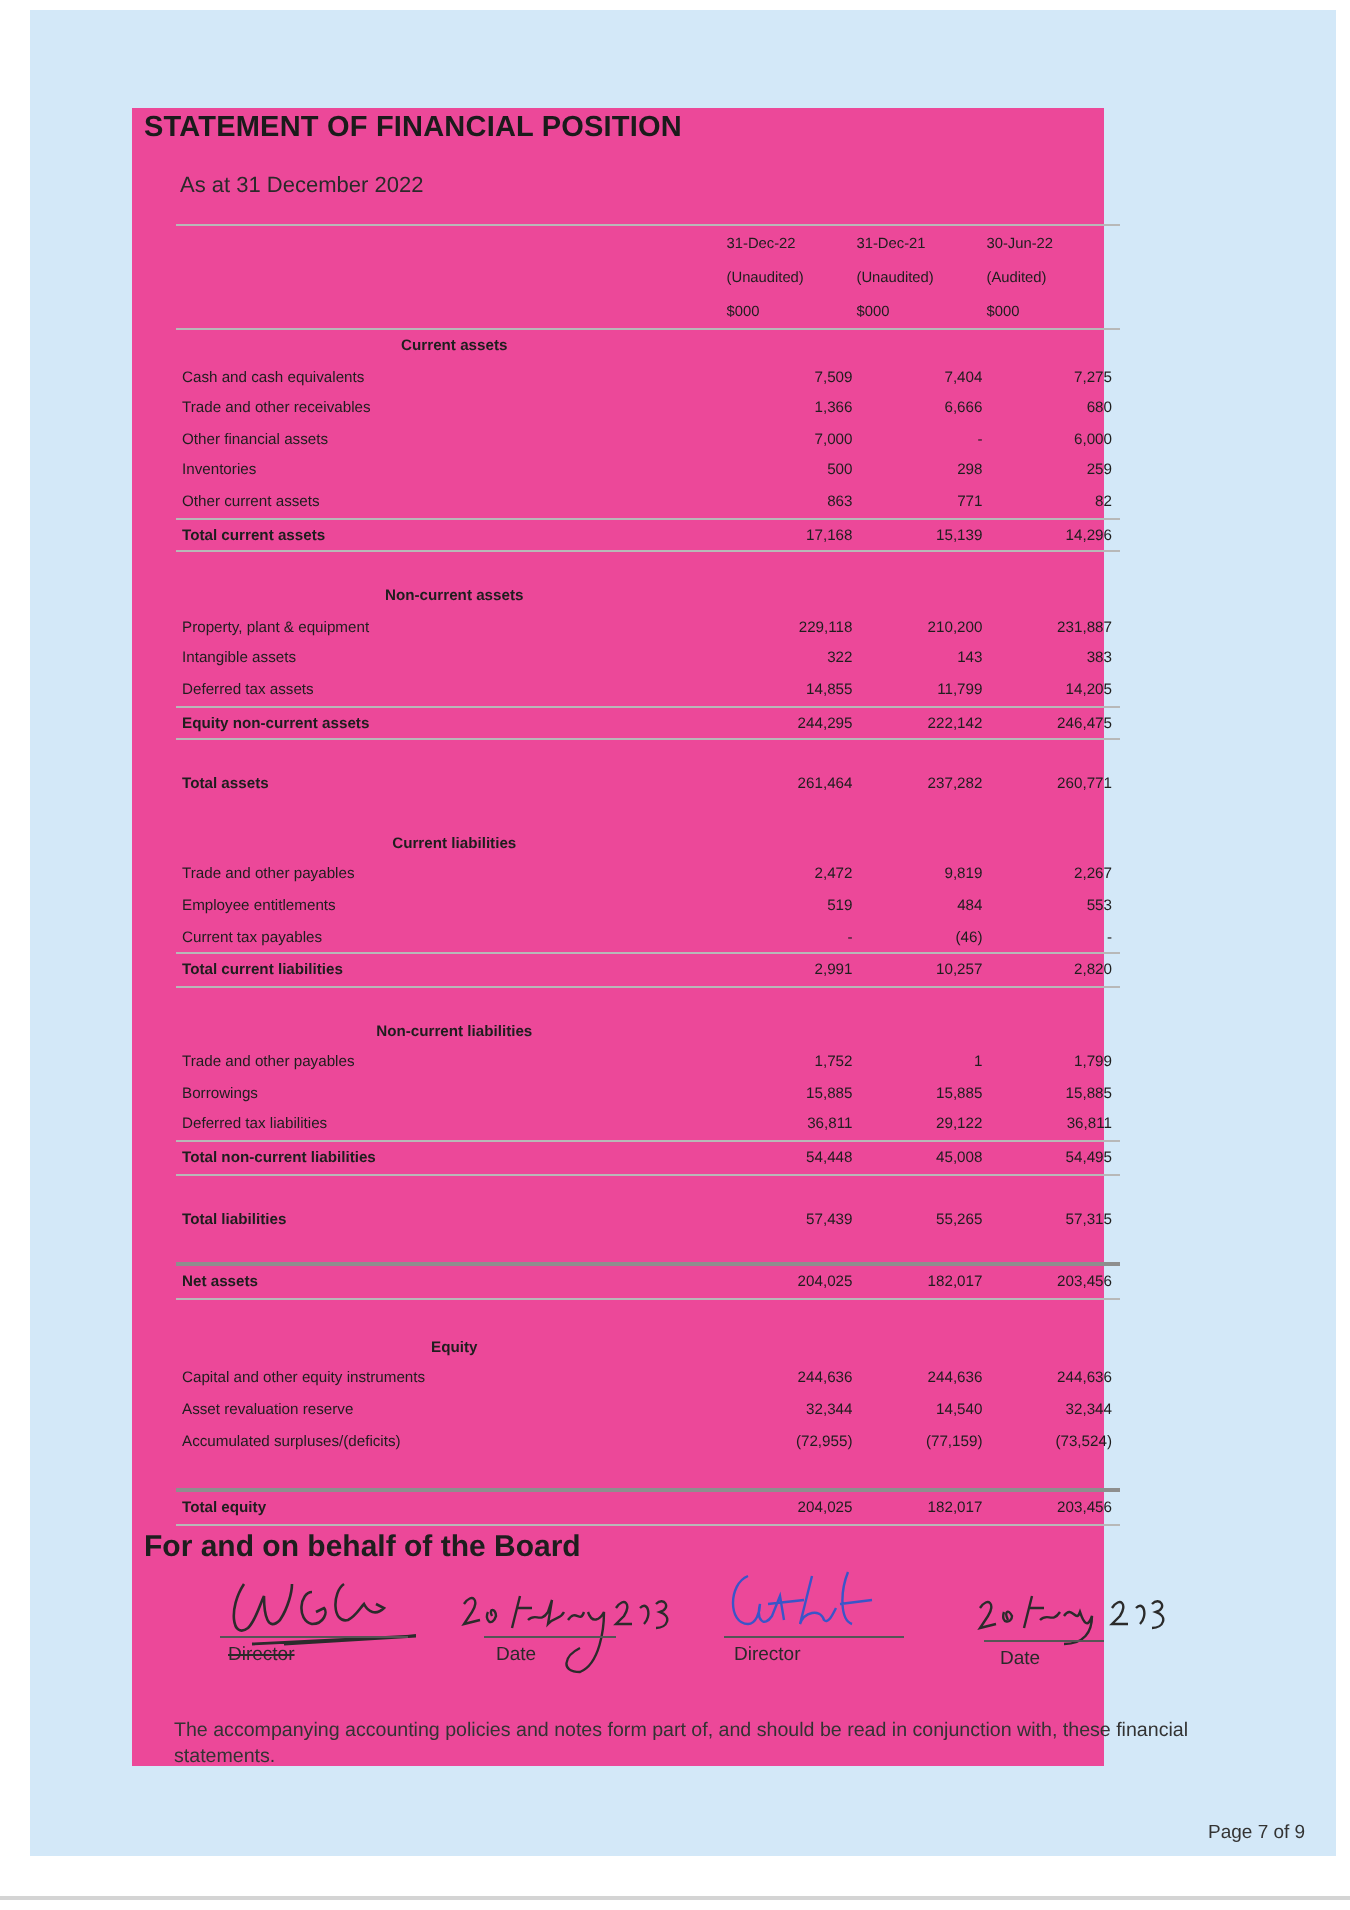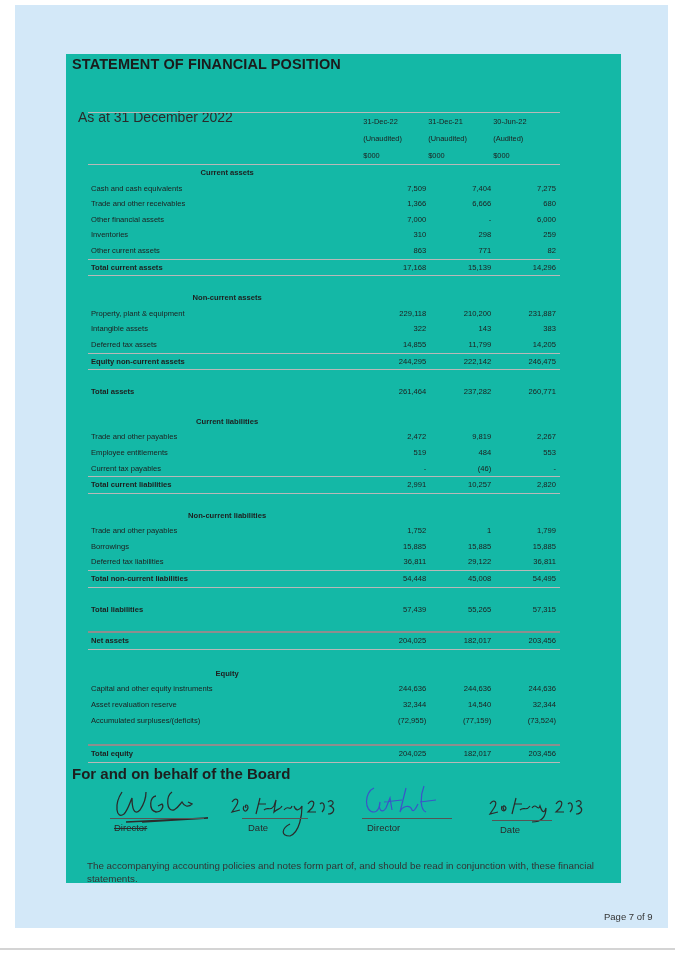--- a/index.html
+++ b/index.html
@@ -10,29 +10,29 @@
     color:#1e1e1e;
   }
   .frame {
     position:absolute; left:15px; top:5px; width:653px; height:923px;
     background:#d3e8f8;
   }
   .bottom-rule {
     position:absolute; left:0; top:948px; width:675px; height:2px; background:#d4d4d4;
   }
   .sheet {
-    position:absolute; left:66px; top:54px; width:555px; height:829px;
-    background:#14b8a6;
+    position:absolute; left:66px; top:54px; width:486px; height:829px;
+    background:#ec4899;
   }
   .title {
     position:absolute; left:6px; top:2px;
     font-size:14.5px; font-weight:bold; letter-spacing:0.1px; color:#1b1b1b;
   }
   .subtitle {
-    position:absolute; left:12px; top:33px; font-size:14px; color:#2a2a2a;margin-top:22px;
+    position:absolute; left:24px; top:33px; font-size:11px; color:#2a2a2a;
   }
   table.fin {
     position:absolute; left:22px; top:58px; width:472px;
     border-collapse:collapse; font-size:7.6px; color:#1e1e1e;
   }
   table.fin td { padding:0; height:15.6px; line-height:15.6px; white-space:nowrap; }
   table.fin td.lbl { width:278px; padding-left:3px; }
   table.fin td.num { text-align:right; width:64px; padding-right:2px; }
   table.fin td.num.c3 { padding-right:4px; }
   tr.hdr td { text-align:left; height:17px; line-height:17px; font-size:7.4px; }
@@ -113,21 +113,21 @@
         <td class="num c3">680</td>
       </tr>
       <tr>
         <td class="lbl">Other financial assets</td>
         <td class="num">7,000</td>
         <td class="num">-</td>
         <td class="num c3">6,000</td>
       </tr>
       <tr>
         <td class="lbl">Inventories</td>
-        <td class="num">310</td>
+        <td class="num">500</td>
         <td class="num">298</td>
         <td class="num c3">259</td>
       </tr>
       <tr>
         <td class="lbl">Other current assets</td>
         <td class="num">863</td>
         <td class="num">771</td>
         <td class="num c3">82</td>
       </tr>
       <tr class="total">

